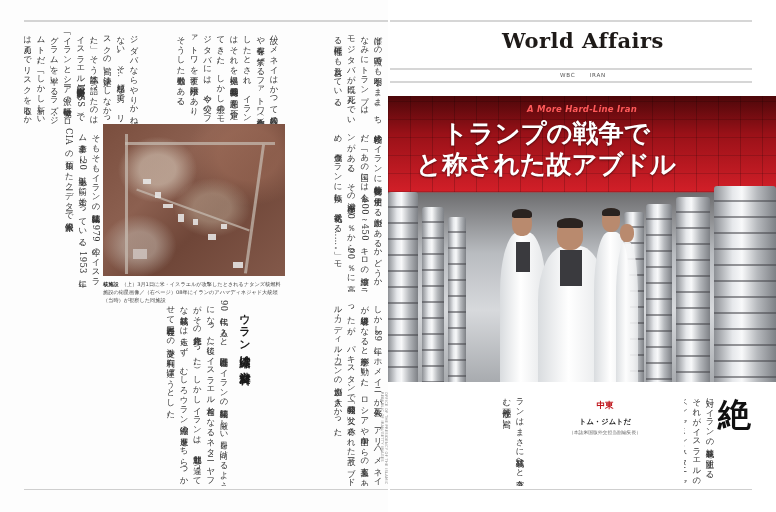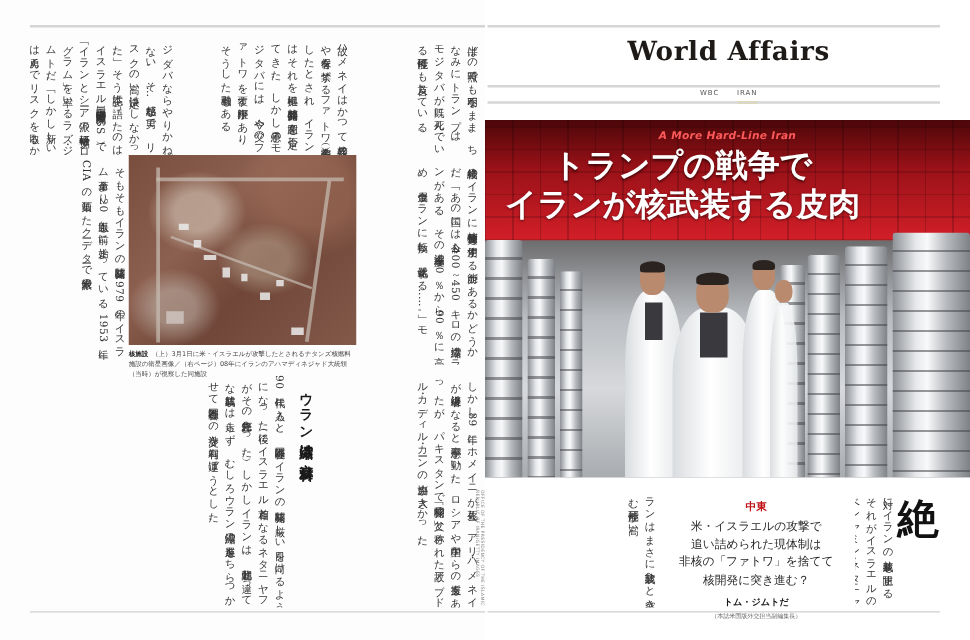--- a/index.html
+++ b/index.html
@@ -199,33 +199,29 @@
 
   <div class="coat" style="left:206px; width:36px; height:150px;"></div>
   <div class="head" style="left:214px; bottom:150px; width:18px; height:24px;"></div>
   <div class="hair" style="left:214px; bottom:166px; width:18px; height:8px;"></div>
   <div class="coat" style="left:228px; width:22px; height:140px; opacity:0.9;"></div>
   <div class="head" style="left:232px; bottom:140px; width:14px; height:18px;"></div>
 </div>
 <div class="kicker">A More Hard-Line Iran</div>
 <div class="headline">
   <div>トランプの戦争で</div>
-  <div>イランが核武装する皮肉</div>
+  <div>と称された故アブドル</div>
 </div>
 
 <div class="photo-credit">OFFICE OF THE PRESIDENCY OF THE ISLAMIC REPUBLIC OF IRAN/GETTY IMAGES</div>
 
 <div class="vtext" style="left:390px; top:392px; width:136px; height:94px;">ランはまさに核武装へと突き進む可能性が高い。</div>
 
 <div class="deck">
   <div class="deck-tag">中東</div>
-  <div class="deck-body">米・イスラエルの攻撃で
-追い詰められた現体制は
-非核の「ファトワ」を捨てて
-核開発に突き進む？</div>
   <div class="deck-author">トム・ジムトだ</div>
   <div class="deck-author-title">（本誌米国版外交担当副編集長）</div>
 </div>
 
 <div class="vtext" style="left:684px; top:392px; width:32px; height:94px;">対にイランの核武装を阻止する。それがイスラエルのベンヤミン・ネタニヤフ首相と一緒に始めた今回の戦争の目的だ。──米大統領ドナルド・トランプは繰り返し、そう主張してきた。しかし現体制が今回の戦争を生き延びた場合、イ</div>
 <div class="dropcap">絶</div>
 <div class="vtext" style="left:718px; top:436px; width:36px; height:50px;"></div>
 
 <div class="bottom-rule" style="left:390px; width:362px;"></div>
 <div class="footer footer-right">

